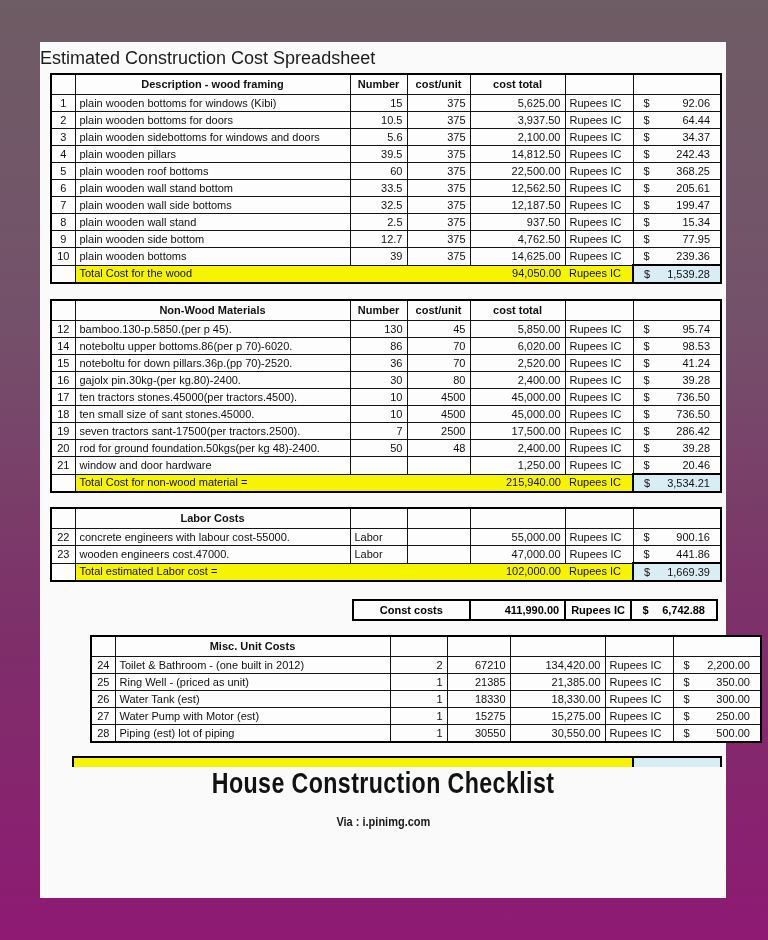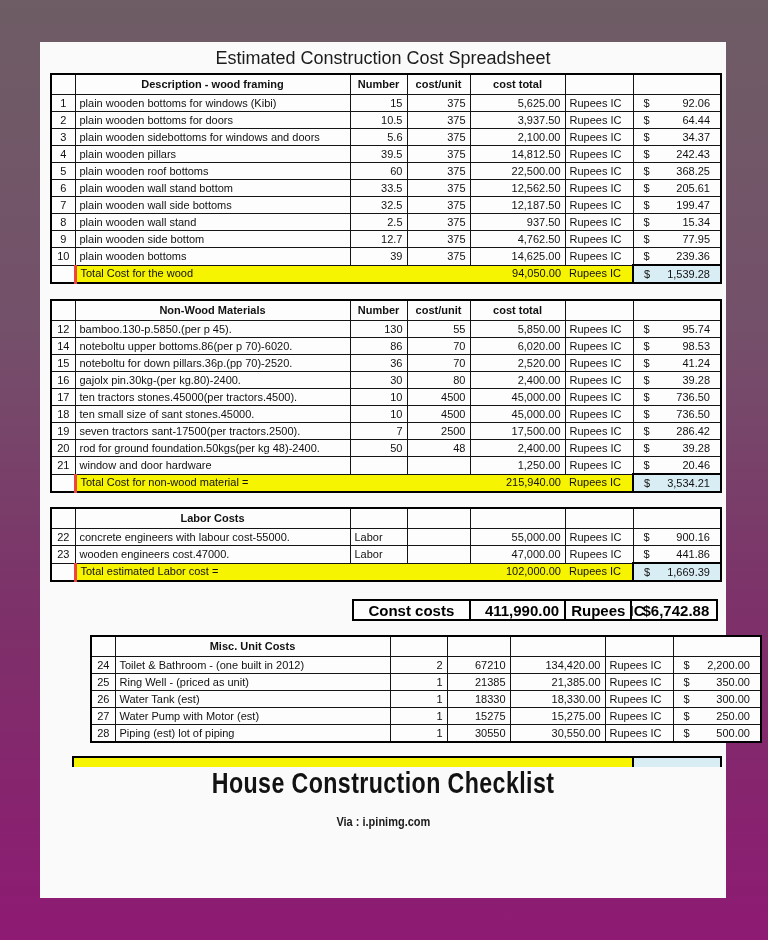--- a/index.html
+++ b/index.html
@@ -6,50 +6,50 @@
   body{
     width:768px;height:940px;overflow:hidden;position:relative;
     font-family:"Liberation Sans",sans-serif;
     background:linear-gradient(180deg,#6e5d65 0%,#74506a 35%,#7d3169 65%,#8e1a73 100%);
   }
   .page{
     position:absolute;left:40px;top:42px;width:686px;height:856px;
     background:#fbfafa;
   }
   .sheet-title{
-    margin:6px 0 0 0;text-align:center;font-size:18px;color:#1c1c1c;
+    margin:6px 0 0 0;text-align:left;font-size:18px;color:#1c1c1c;
     letter-spacing:0px;
   }
   table.sheet{
     border-collapse:collapse;table-layout:fixed;width:670px;margin-left:10px;
     background:#fdfdfd;border:2px solid #000;
   }
   table.sheet td{
     border:1px solid #141414;height:16px;line-height:15px;
     font-size:11px;color:#111;padding:0 4px;overflow:hidden;white-space:nowrap;
   }
   table.sheet tr.head-row td{height:19px;font-weight:bold;}
   td.c-num{text-align:center;padding:0 1px;}
   td.c-desc{text-align:left;}
   td.ctr{text-align:center;}
   td.rgt{text-align:right;}
   td.cur{text-align:left;}
   td.usd{padding:0;}
   td.usd .wrap{display:flex;justify-content:space-between;padding:0 6px;}
   tr.total-row td{height:16px;}
   tr.total-row td.yl{background:var(--yellow);border-left:none;border-right:none;}
-  tr.total-row td.yl-first{border-left:3px solid #ef4444;}
+  tr.total-row td.yl-first{border-left:1px solid #ef4444;}
   tr.total-row td.yl-last{border-right:1px solid #141414;}
   tr.total-row td.usd-total{background:var(--ltblue);border:2px solid #000;}
   table.const{
     border-collapse:collapse;table-layout:fixed;width:366px;
     margin:17px 0 0 312px;border:2px solid #000;background:#fdfdfd;
   }
   table.const td{
-    border:2px solid #000;height:18px;line-height:17px;font-size:15px;
+    border:2px solid #000;height:18px;line-height:17px;font-size:11px;
     font-weight:bold;color:#000;padding:0 5px;white-space:nowrap;
   }
   .partial-bar{
     margin:13px 0 0 32px;width:646px;height:9px;
     border:2px solid #000;border-bottom:none;background:var(--yellow);
     position:relative;
   }
   .partial-bar .blue-seg{
     position:absolute;right:0;top:0;bottom:0;width:86px;
     border-left:2px solid #000;background:var(--ltblue);
@@ -274,21 +274,21 @@
             <td class="ctr">Number</td>
             <td class="ctr">cost/unit</td>
             <td class="ctr">cost total</td>
             <td class="cur"></td>
             <td></td>
           </tr>
           <tr>
             <td class="c-num">12</td>
             <td class="c-desc">bamboo.130-p.5850.(per p 45).</td>
             <td class="rgt">130</td>
-            <td class="rgt">55</td>
+            <td class="rgt">45</td>
             <td class="rgt">5,850.00</td>
             <td class="cur">Rupees IC</td>
             <td class="usd ">
               <span class="wrap">
                 <span>$</span>
                 <span>95.74</span>
               </span>
             </td>
           </tr>
           <tr>

